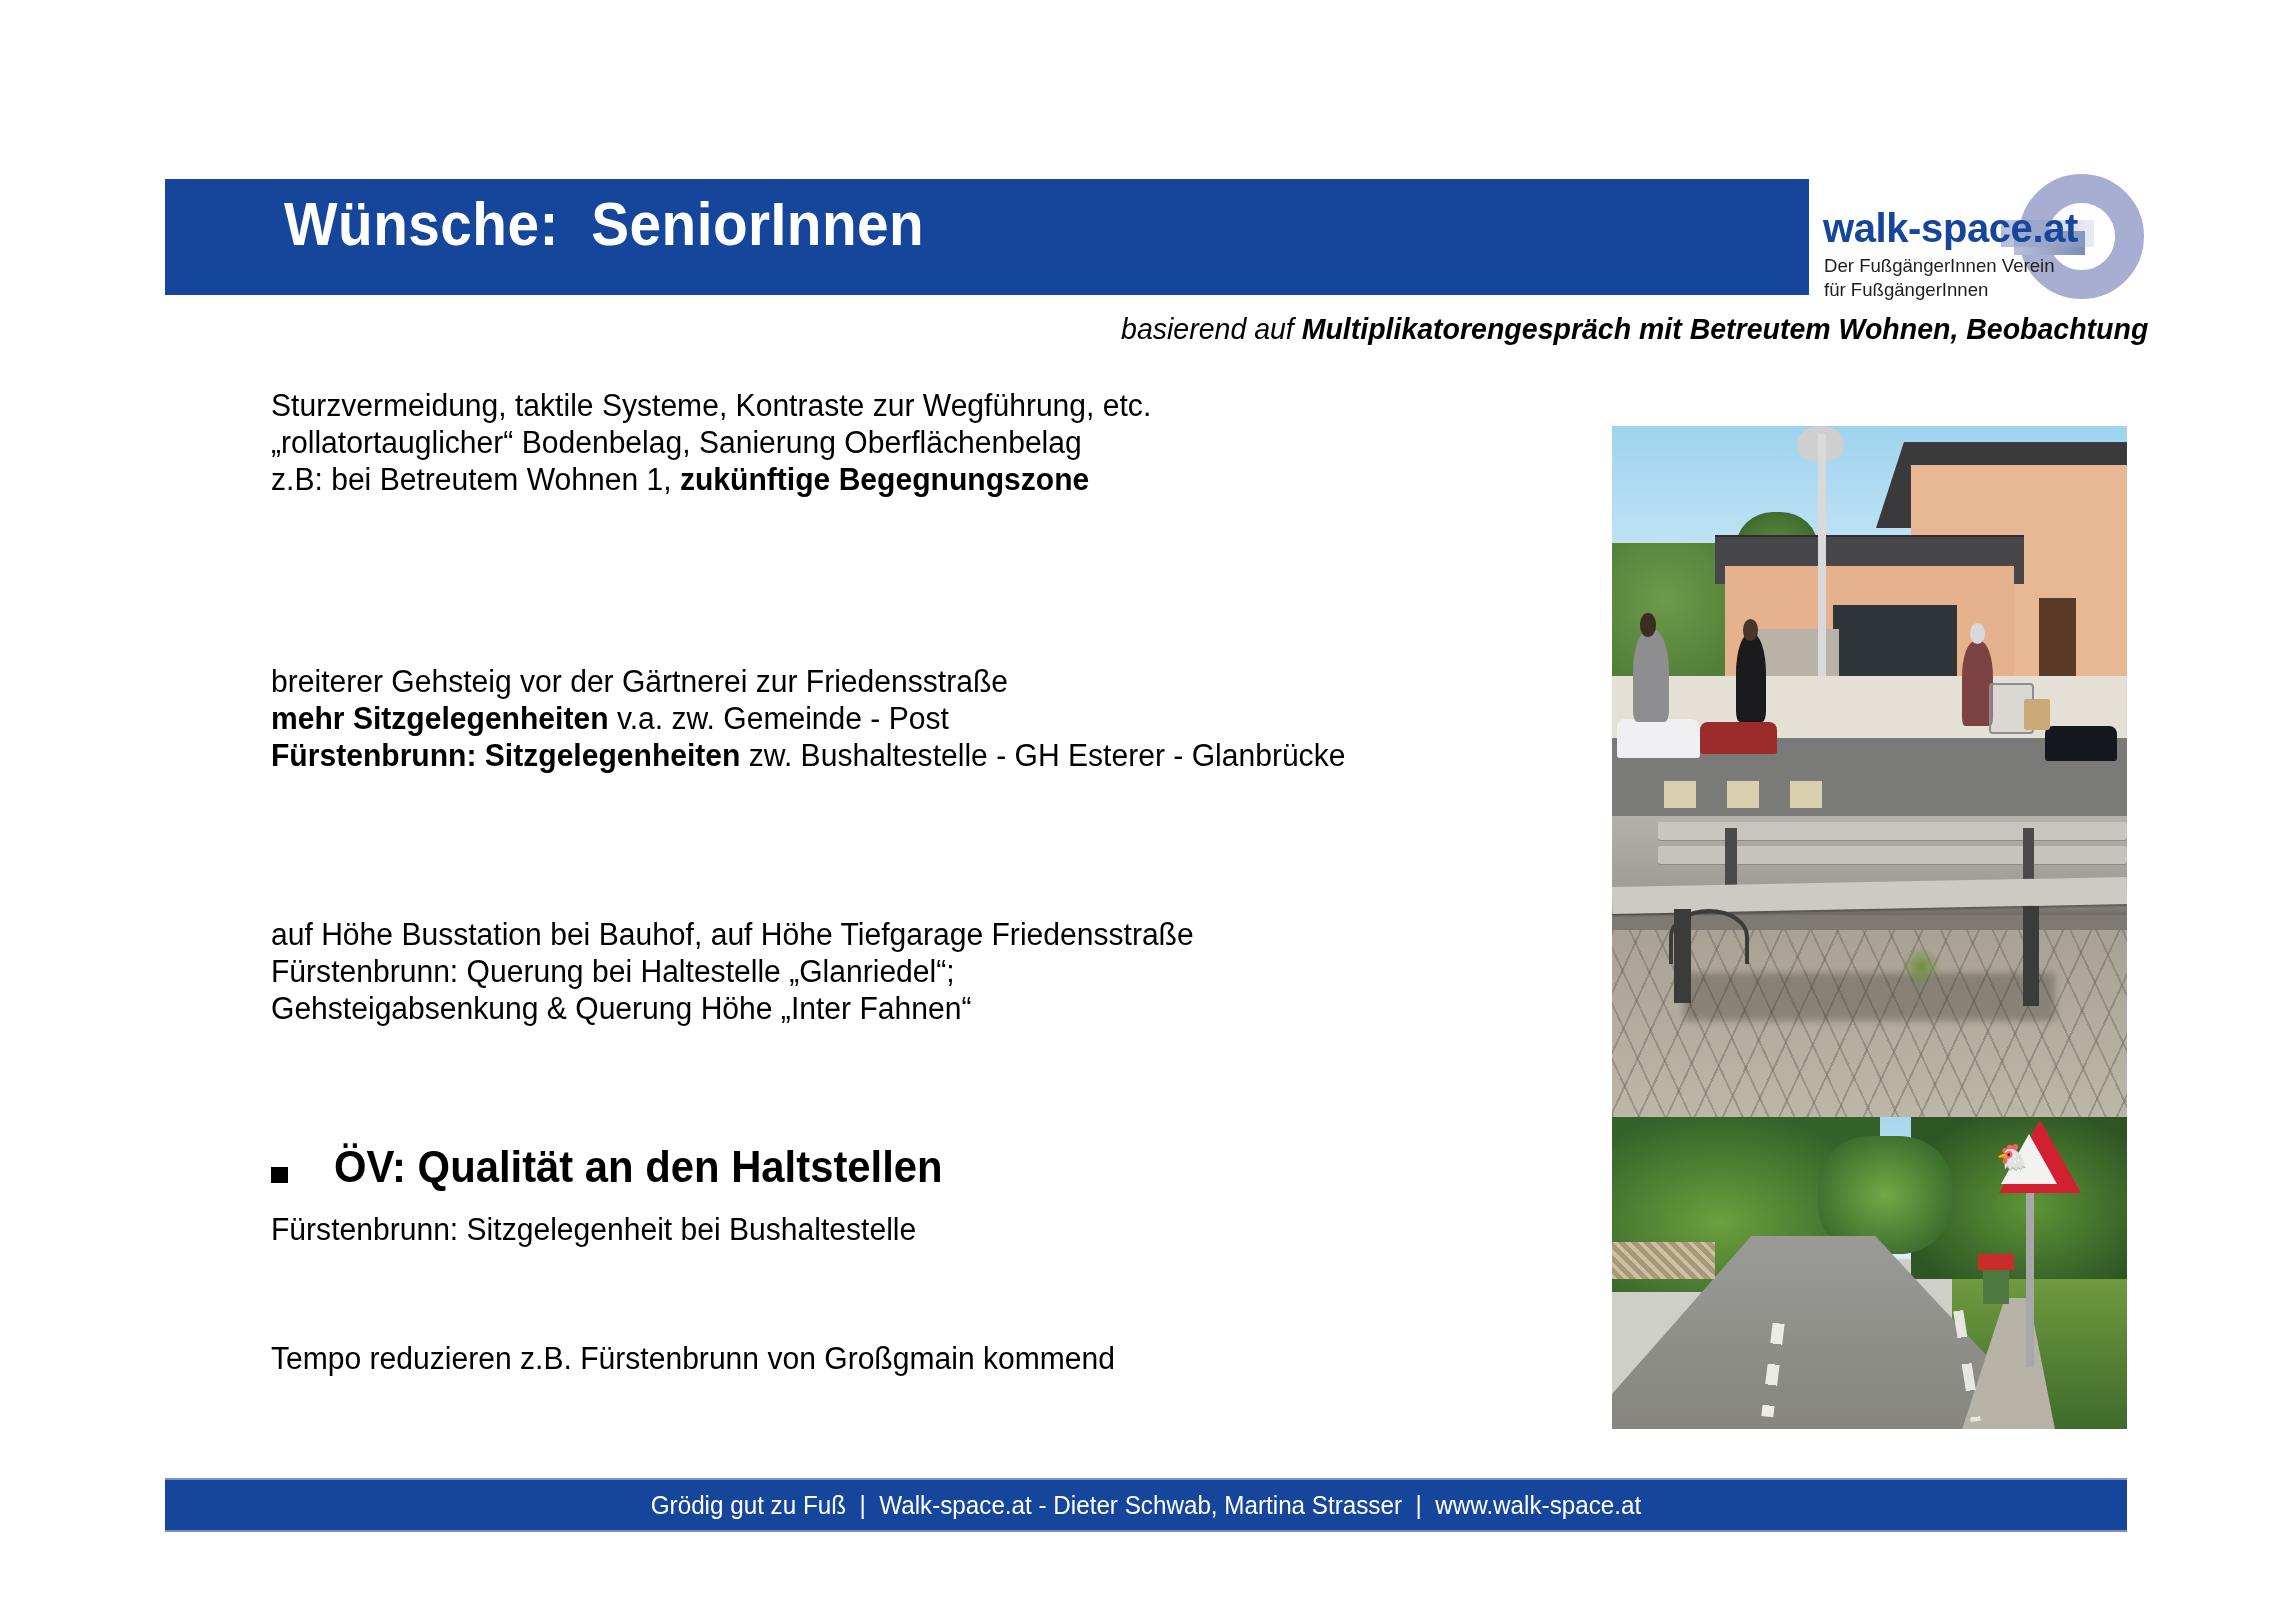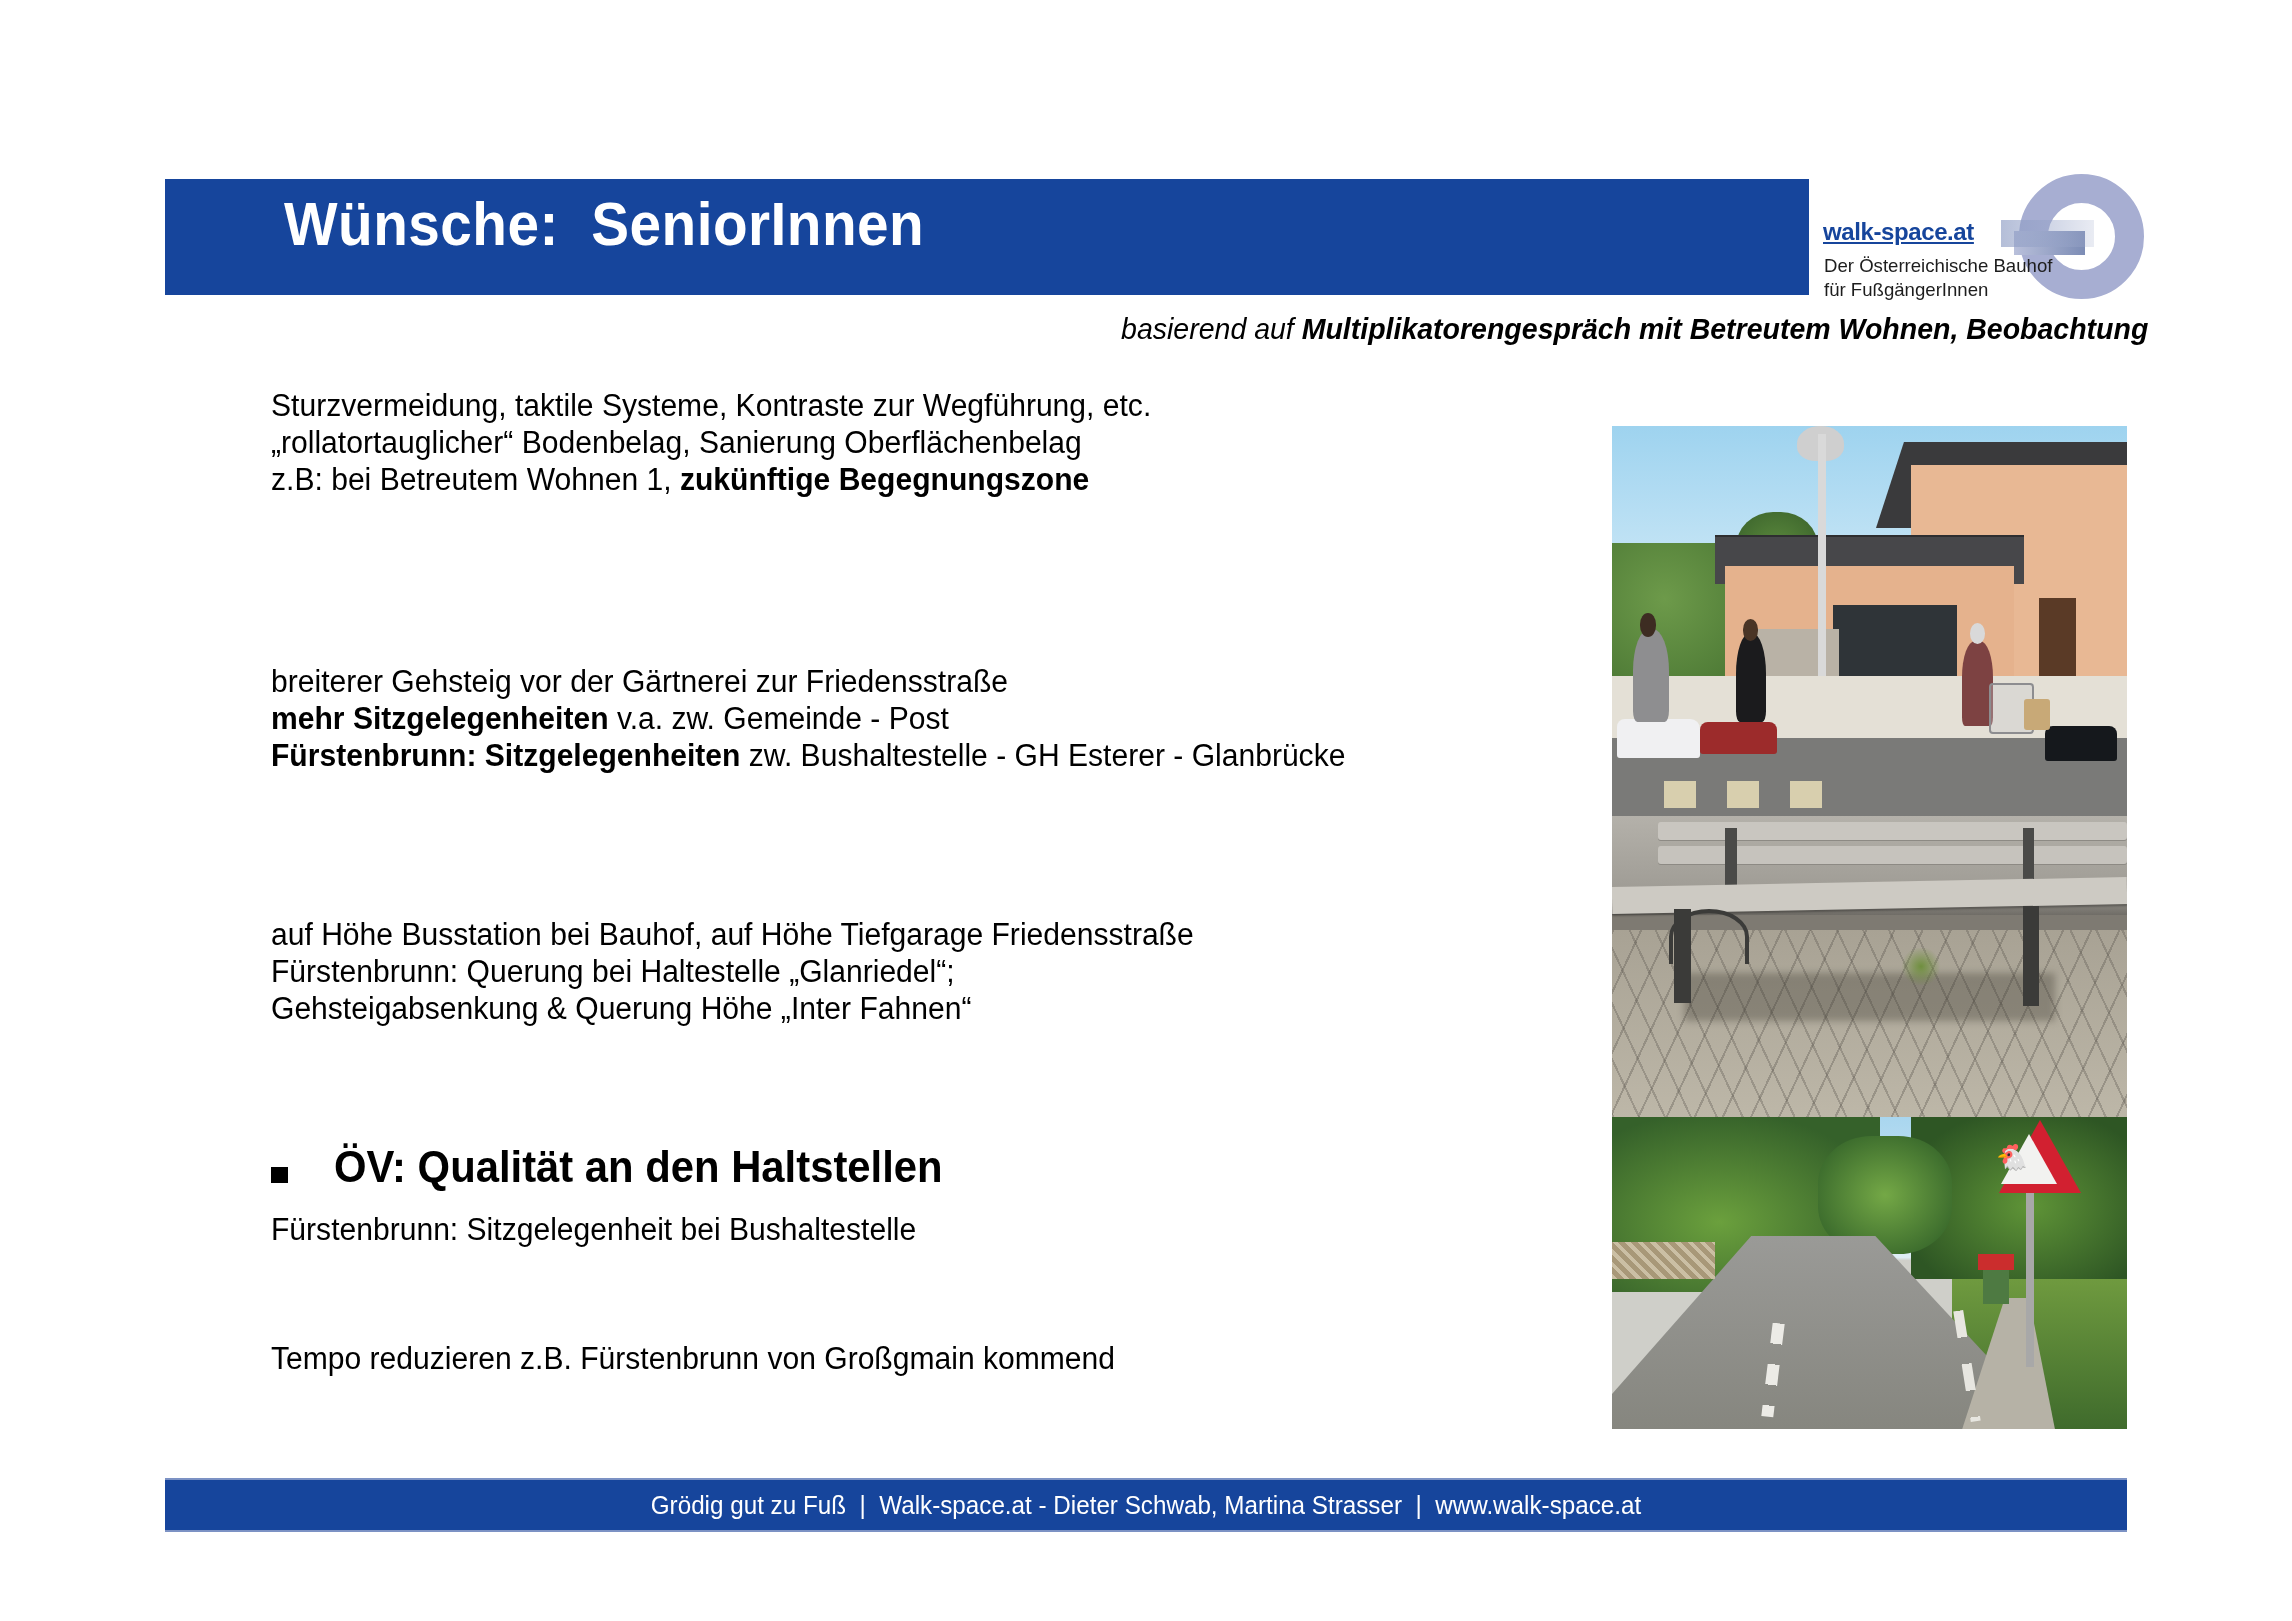--- a/index.html
+++ b/index.html
@@ -60,27 +60,26 @@
     position: absolute;
     right: 61px;
     top: 57px;
     width: 71px;
     height: 23.5px;
     background: linear-gradient(to right, #B9C0DB, #7C8CB5);
   }
   .logo-wordmark {
     position: absolute;
     left: 0px;
-    top: 44px;
-    font-size: 24px;
+    top: 32px;
+    font-size: 40px;
     font-weight: 700;
     color: #16459C;
     letter-spacing: -0.4px;
     white-space: nowrap;
-    text-decoration: underline;
   }
   .logo-wordmark-shade {
     position: absolute;
     left: 178px;
     top: 46px;
     width: 93px;
     height: 27.4px;
     background: linear-gradient(to right, rgba(140,155,195,0.65), rgba(168,178,208,0.25));
   }
   .logo-tagline {
@@ -270,21 +269,21 @@
 <body>
 
 <div class="header-bar"></div>
 <div class="header-title">Wünsche:  SeniorInnen</div>
 
 <div class="logo-block">
   <div class="logo-ring"></div>
   <div class="logo-ring-bar"></div>
   <div class="logo-wordmark-shade"></div>
   <div class="logo-wordmark">walk-space.at</div>
-  <div class="logo-tagline">Der Österreichische Bauhof
+  <div class="logo-tagline">Der FußgängerInnen Verein
 für FußgängerInnen</div>
 </div>
 
 <div class="subtitle"><span>basierend auf </span><b>Multiplikatorengespräch mit Betreutem Wohnen, Beobachtung</b></div>
 
 <div class="content">
 
   <div class="section sec1">
     <div class="body-lines"><span>Sturzvermeidung, taktile Systeme, Kontraste zur Wegführung, etc.</span>
 <span>„rollatortauglicher“ Bodenbelag, Sanierung Oberflächenbelag</span>

